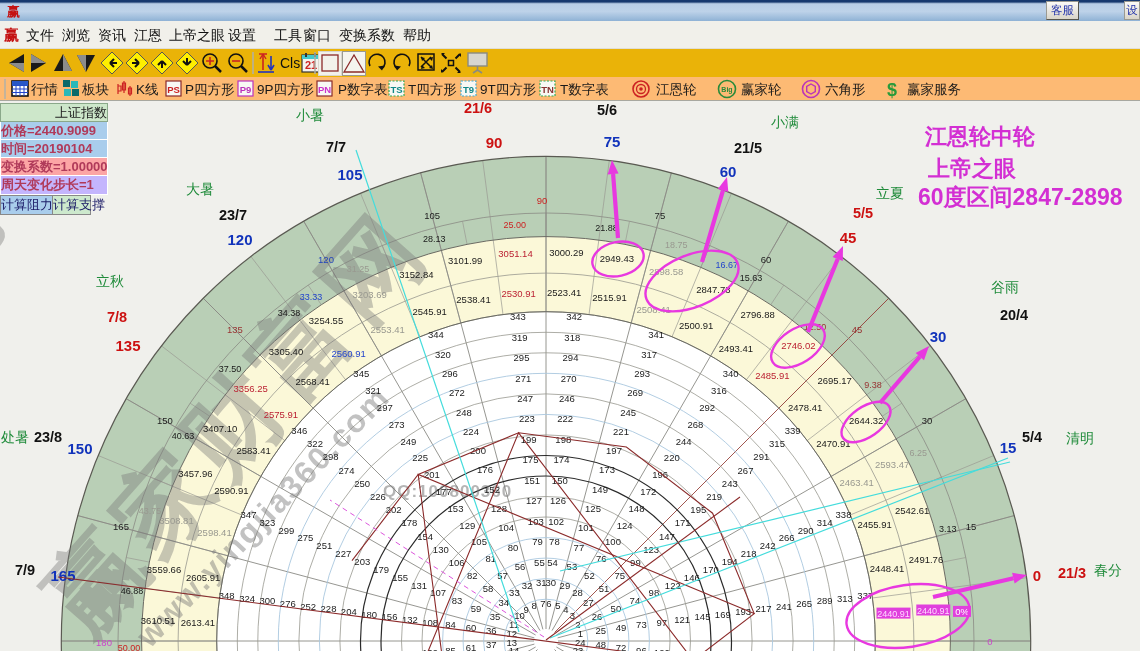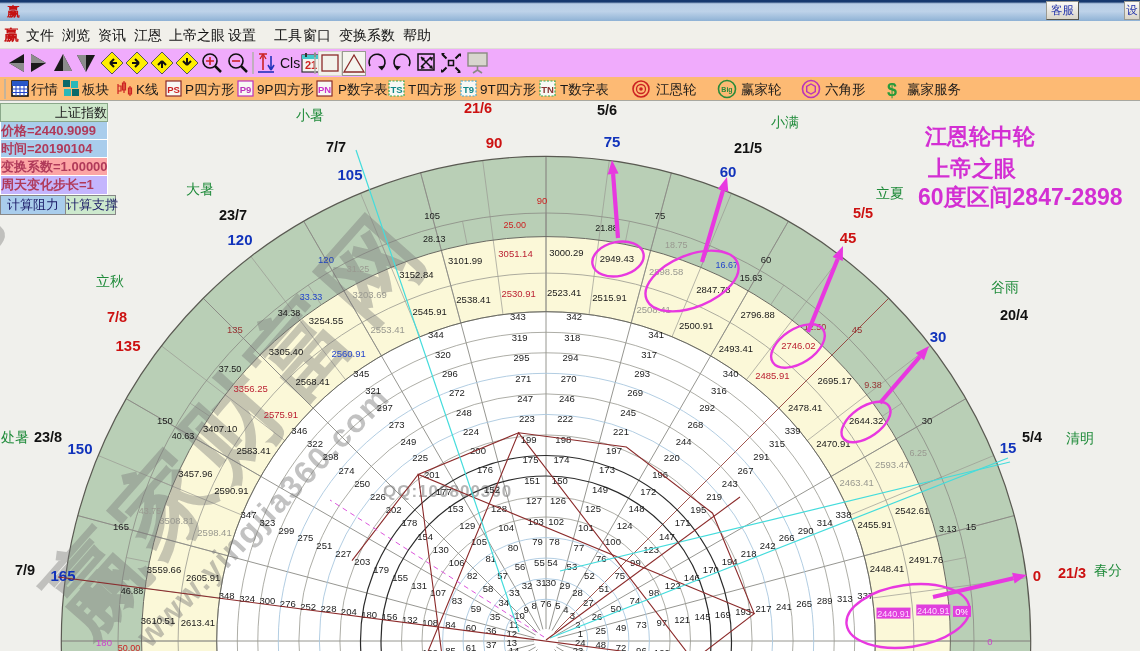--- a/index.html
+++ b/index.html
@@ -18,21 +18,21 @@
     <span style="position:absolute;left:62px;top:6px">浏览</span>
     <span style="position:absolute;left:98px;top:6px">资讯</span>
     <span style="position:absolute;left:134px;top:6px">江恩</span>
     <span style="position:absolute;left:169px;top:6px">上帝之眼</span>
     <span style="position:absolute;left:228px;top:6px">设置</span>
     <span style="position:absolute;left:274px;top:6px">工具</span>
     <span style="position:absolute;left:303px;top:6px">窗口</span>
     <span style="position:absolute;left:339px;top:6px">变换系数</span>
     <span style="position:absolute;left:403px;top:6px">帮助</span>
 </div>
-<div class="abs" style="left:0;top:49px;width:1140px;height:28px;background:#f0abfc">
+<div class="abs" style="left:0;top:49px;width:1140px;height:28px;background:#eab308">
  <svg width="1140" height="28">
       <polygon points="9,14 24,5 24,23" fill="#1a1a1a"></polygon>
       <polygon points="9,14 24,14 24,23" fill="#8c8c8c"></polygon>
 <polygon points="46,14 31,5 31,23" fill="#1a1a1a"></polygon>
       <polygon points="46,14 31,14 31,5" fill="#8c8c8c"></polygon>
 <polygon points="63,5 54,22 72,22" fill="#1a1a1a"></polygon>
       <polygon points="63,5 63,22 72,22" fill="#8c8c8c"></polygon>
 <polygon points="86,23 77,6 95,6" fill="#1a1a1a"></polygon>
       <polygon points="86,23 86,6 77,6" fill="#8c8c8c"></polygon>
 <g transform="translate(112,14) rotate(180)">
@@ -691,15 +691,15 @@
 <text x="918" y="104.0" font-size="23" fill="#d32fd3" font-weight="bold">60度区间2847-2898</text>
  </svg>
 </div>
 <div class="abs" style="left:0;top:103px;width:108px;font-size:13px">
  <div style="height:19px;background:#cde7ca;border:1px solid #8aa88a;text-align:right;color:#222;line-height:17px">上证指数</div>
  <div style="height:18px;background:#a9cdec;border:1px solid #fff;border-top:none;color:#b03a5a;font-weight:bold;white-space:nowrap;overflow:hidden">价格=2440.9099</div>
  <div style="height:18px;background:#a9cdec;border:1px solid #fff;border-top:none;color:#b03a5a;font-weight:bold;white-space:nowrap;overflow:hidden">时间=20190104</div>
  <div style="height:18px;background:#fca5a5;border:1px solid #fff;border-top:none;color:#b03a5a;font-weight:bold;white-space:nowrap;overflow:hidden">变换系数=1.00000</div>
  <div style="height:19px;background:#c4b5fd;border:1px solid #fff;border-top:none;color:#b03a5a;font-weight:bold;white-space:nowrap;overflow:hidden">周天变化步长=1</div>
  <div style="height:20px;white-space:nowrap">
-  <span style="display:inline-block;width:66px;height:20px;background:#a9cdec;border:1px solid #888;text-align:center;color:#1a1a66;line-height:18px">计算阻力</span><span style="display:inline-block;width:50px;height:20px;background:#cde9cd;border:1px solid #888;border-left:none;text-align:center;color:#1a1a66;line-height:18px">计算支撑</span>
+  <span style="display:inline-block;width:53px;height:20px;background:#a9cdec;border:1px solid #888;text-align:center;color:#1a1a66;line-height:18px">计算阻力</span><span style="display:inline-block;width:38px;height:20px;background:#cde9cd;border:1px solid #888;border-left:none;text-align:center;color:#1a1a66;line-height:18px">计算支撑</span>
  </div>
 </div>
 
 </body></html>

